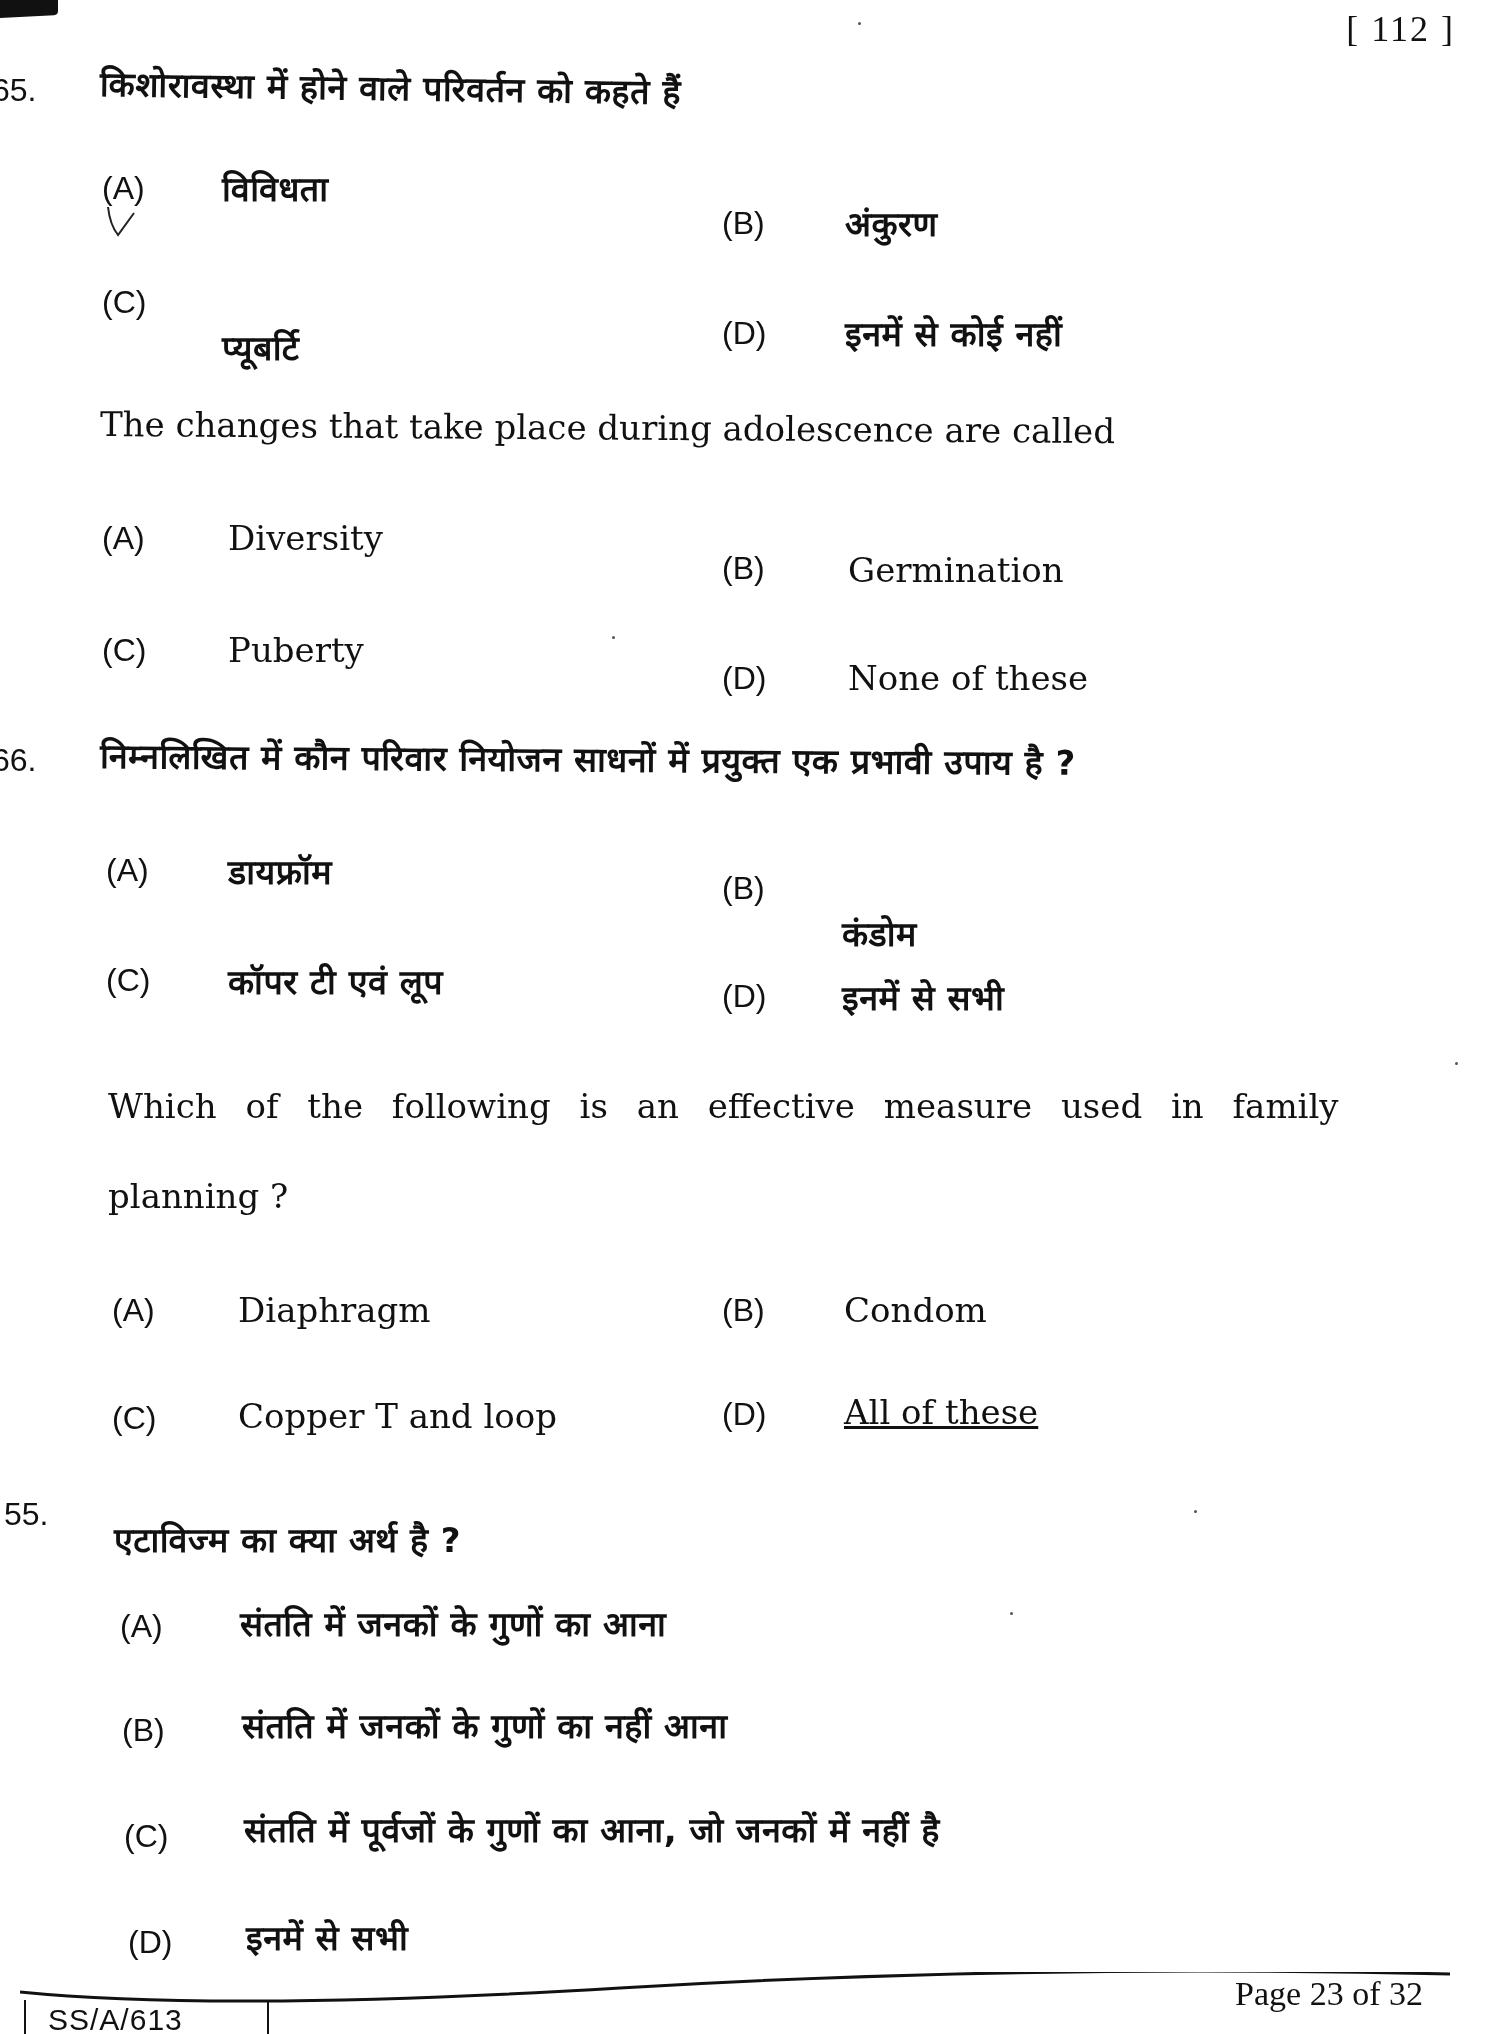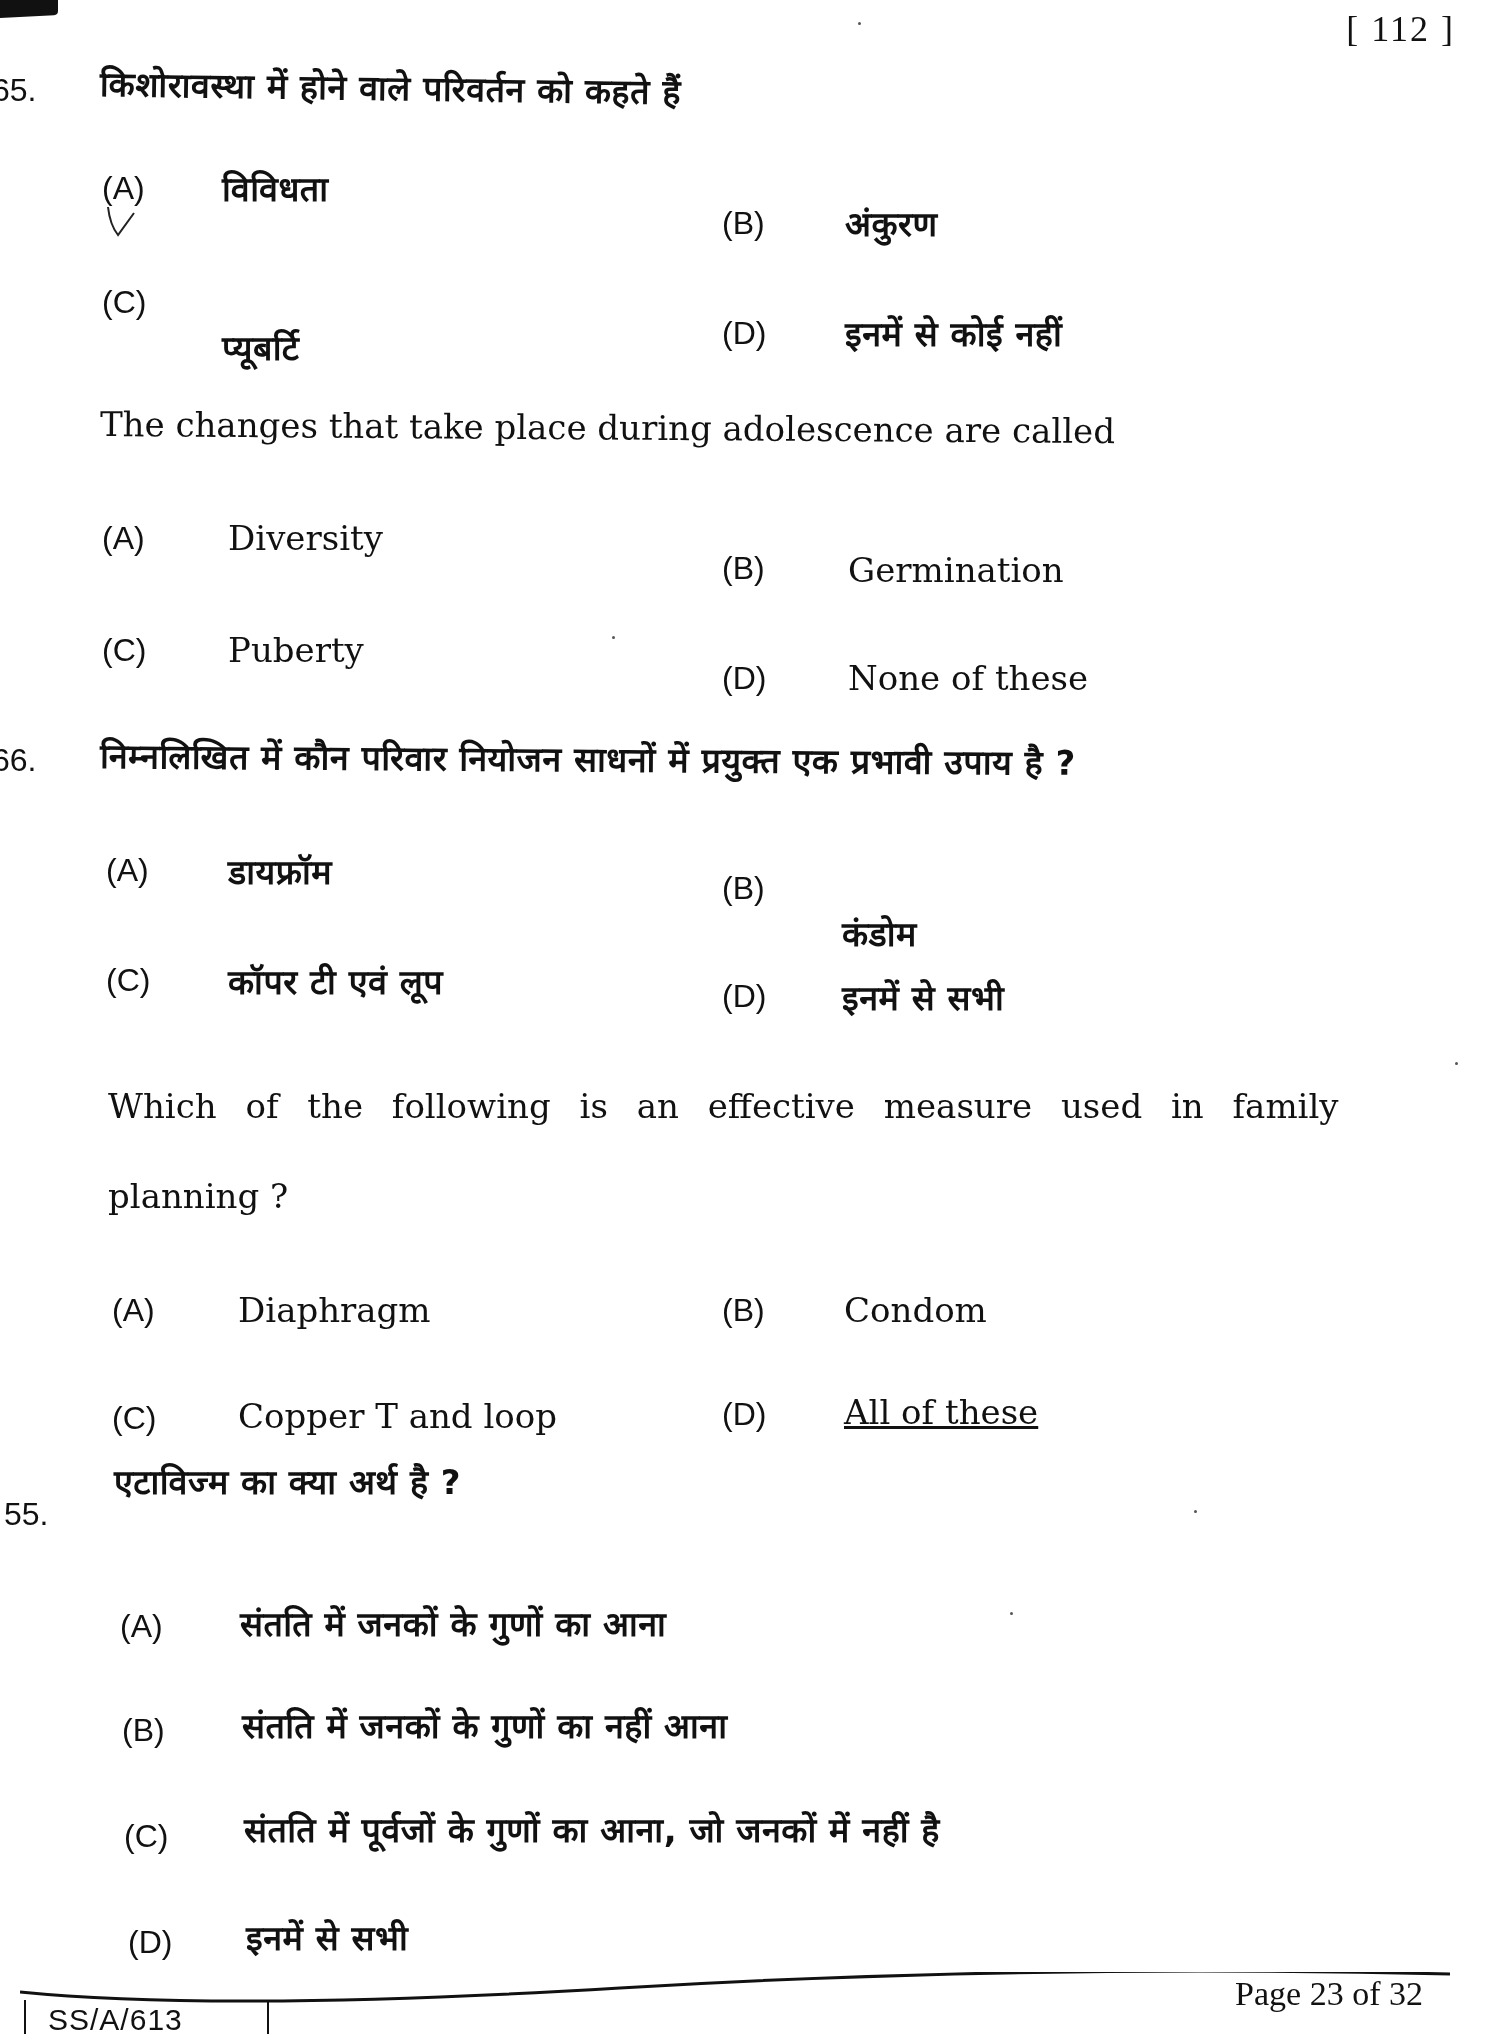--- a/index.html
+++ b/index.html
@@ -154,21 +154,21 @@
   <div class="abs opt-label" style="left:722px; top:1292px;">(B)</div>
   <div class="abs eng" style="left:844px; top:1290px;">Condom</div>
   <div class="abs opt-label" style="left:112px; top:1400px;">(C)</div>
   <div class="abs eng" style="left:238px; top:1396px;">Copper T and loop</div>
   <div class="abs opt-label" style="left:722px; top:1396px;">(D)</div>
   <div class="abs eng" style="left:844px; top:1392px;text-decoration:underline;">All of these</div>
 </section>
 
 <section>
   <div class="abs qnum" style="left:4px; top:1496px;">55.</div>
-  <div class="abs hindi" style="left:114px; top:1458px;text-align:center;">एटाविज्म का क्या अर्थ है ?</div>
+  <div class="abs hindi" style="left:114px; top:1516px;text-align:center;">एटाविज्म का क्या अर्थ है ?</div>
 
   <div class="abs opt-label" style="left:120px; top:1608px;">(A)</div>
   <div class="abs hindi" style="left:240px; top:1600px;">संतति में जनकों के गुणों का आना</div>
   <div class="abs opt-label" style="left:122px; top:1712px;">(B)</div>
   <div class="abs hindi" style="left:242px; top:1702px;">संतति में जनकों के गुणों का नहीं आना</div>
   <div class="abs opt-label" style="left:124px; top:1818px;">(C)</div>
   <div class="abs hindi" style="left:244px; top:1806px;">संतति में पूर्वजों के गुणों का आना, जो जनकों में नहीं है</div>
   <div class="abs opt-label" style="left:128px; top:1924px;">(D)</div>
   <div class="abs hindi" style="left:246px; top:1914px;">इनमें से सभी</div>
 </section>

